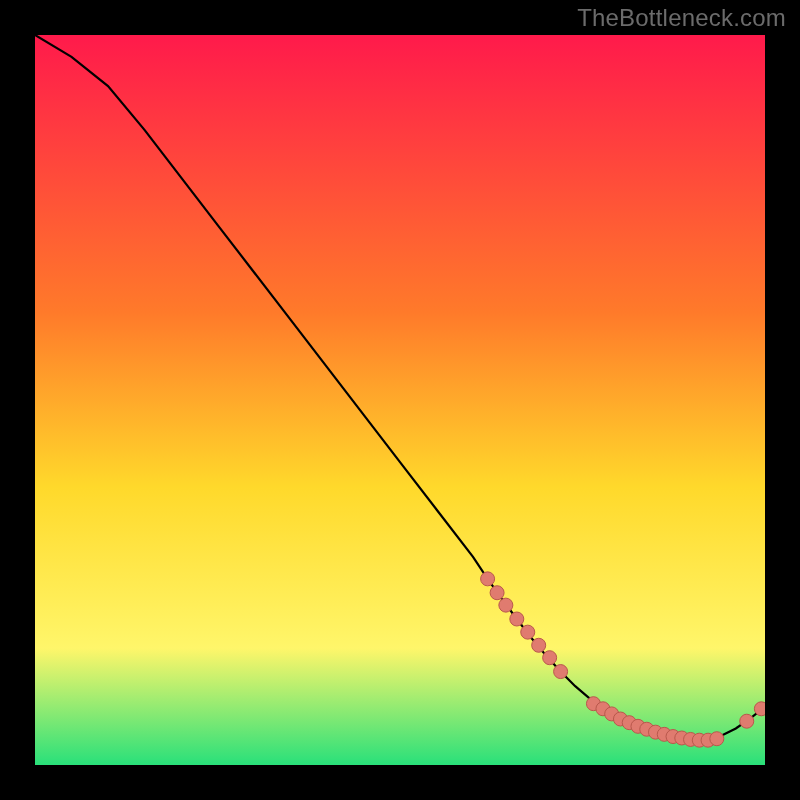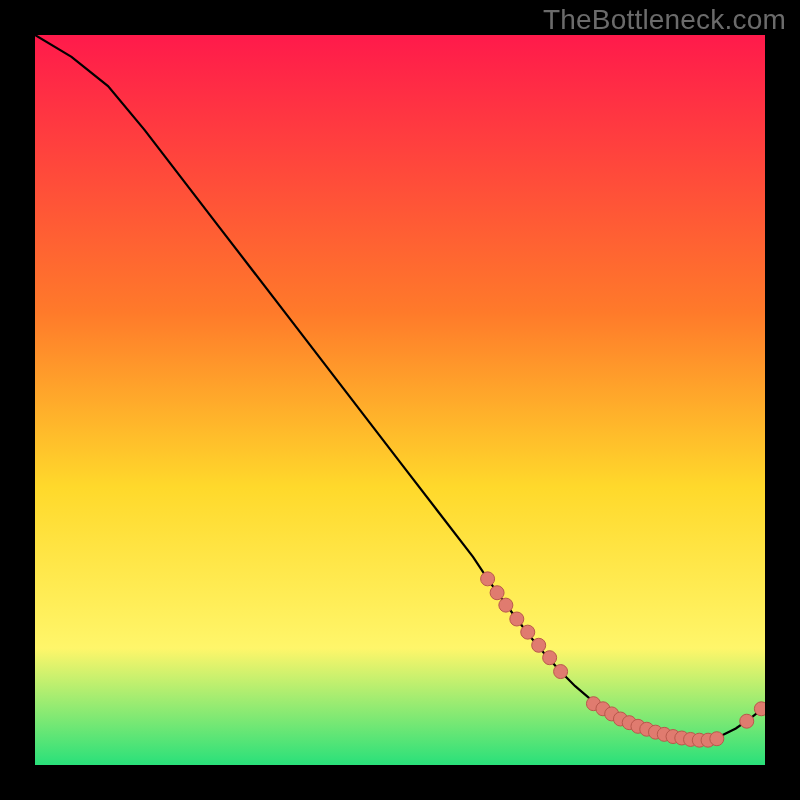--- a/index.html
+++ b/index.html
@@ -15,21 +15,21 @@
     position: relative;
     width: 800px;
     height: 800px;
     background: #000;
   }
   .watermark {
     position: absolute;
     top: 4px;
     right: 14px;
     color: #6b6b6b;
-    font-size: 28px;
+    font-size: 24px;
     font-weight: 500;
     letter-spacing: 0.2px;
     user-select: none;
   }
   .plot-wrap {
     position: absolute;
     left: 35px;
     top: 35px;
     width: 730px;
     height: 730px;

